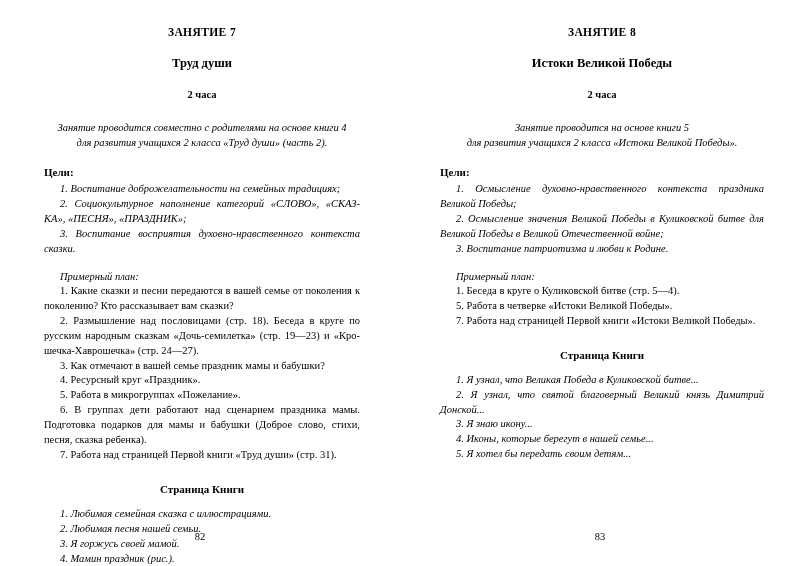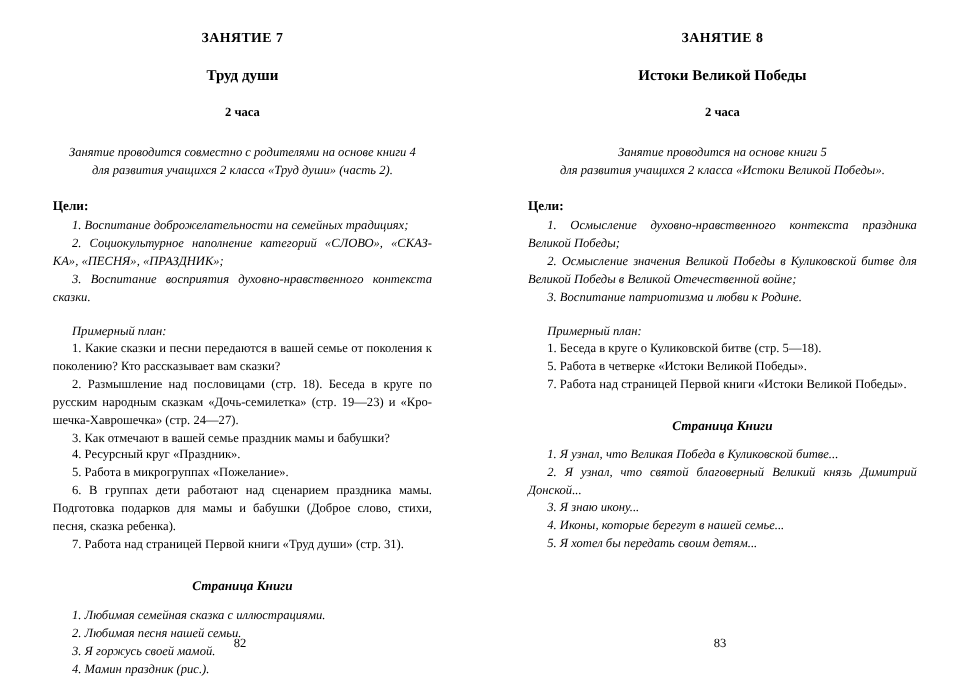--- a/index.html
+++ b/index.html
@@ -80,21 +80,20 @@
   }
   .gap-md { height: 14px; }
   .gap-lg { height: 20px; }
   .plan-head {
     font-style: italic;
     font-size: 10.5px;
     text-indent: 16px;
     margin: 0 0 2px 0;
   }
   .sk-head {
-    font-style: italic;
     font-weight: bold;
     font-size: 11px;
     text-align: center;
     margin: 0 0 12px 0;
   }
   .page-number {
     position: absolute;
     bottom: 24px;
     left: 0;
     width: 100%;
@@ -166,21 +165,21 @@
     <div class="block italic">
       <p>1. Осмысление духовно-нравственного контекста праздника Великой Победы;</p>
       <p>2. Осмысление значения Великой Победы в Куликовской битве для Великой Победы в Великой Отечественной войне;</p>
       <p>3. Воспитание патриотизма и любви к Родине.</p>
     </div>
 
     <div class="gap-md"></div>
 
     <div class="plan-head">Примерный план:</div>
     <div class="block">
-      <p>1. Беседа в круге о Куликовской битве (стр. 5—18).</p>
+      <p>1. Беседа в круге о Куликовской битве (стр. 5—4).</p>
       <p>5. Работа в четверке «Истоки Великой Победы».</p>
       <p>7. Работа над страницей Первой книги «Истоки Великой Победы».</p>
     </div>
 
     <div class="gap-lg"></div>
 
     <div class="sk-head">Страница Книги</div>
     <div class="block italic">
       <p>1. Я узнал, что Великая Победа в Куликовской битве...</p>
       <p>2. Я узнал, что святой благоверный Великий князь Димитрий Донской...</p>

